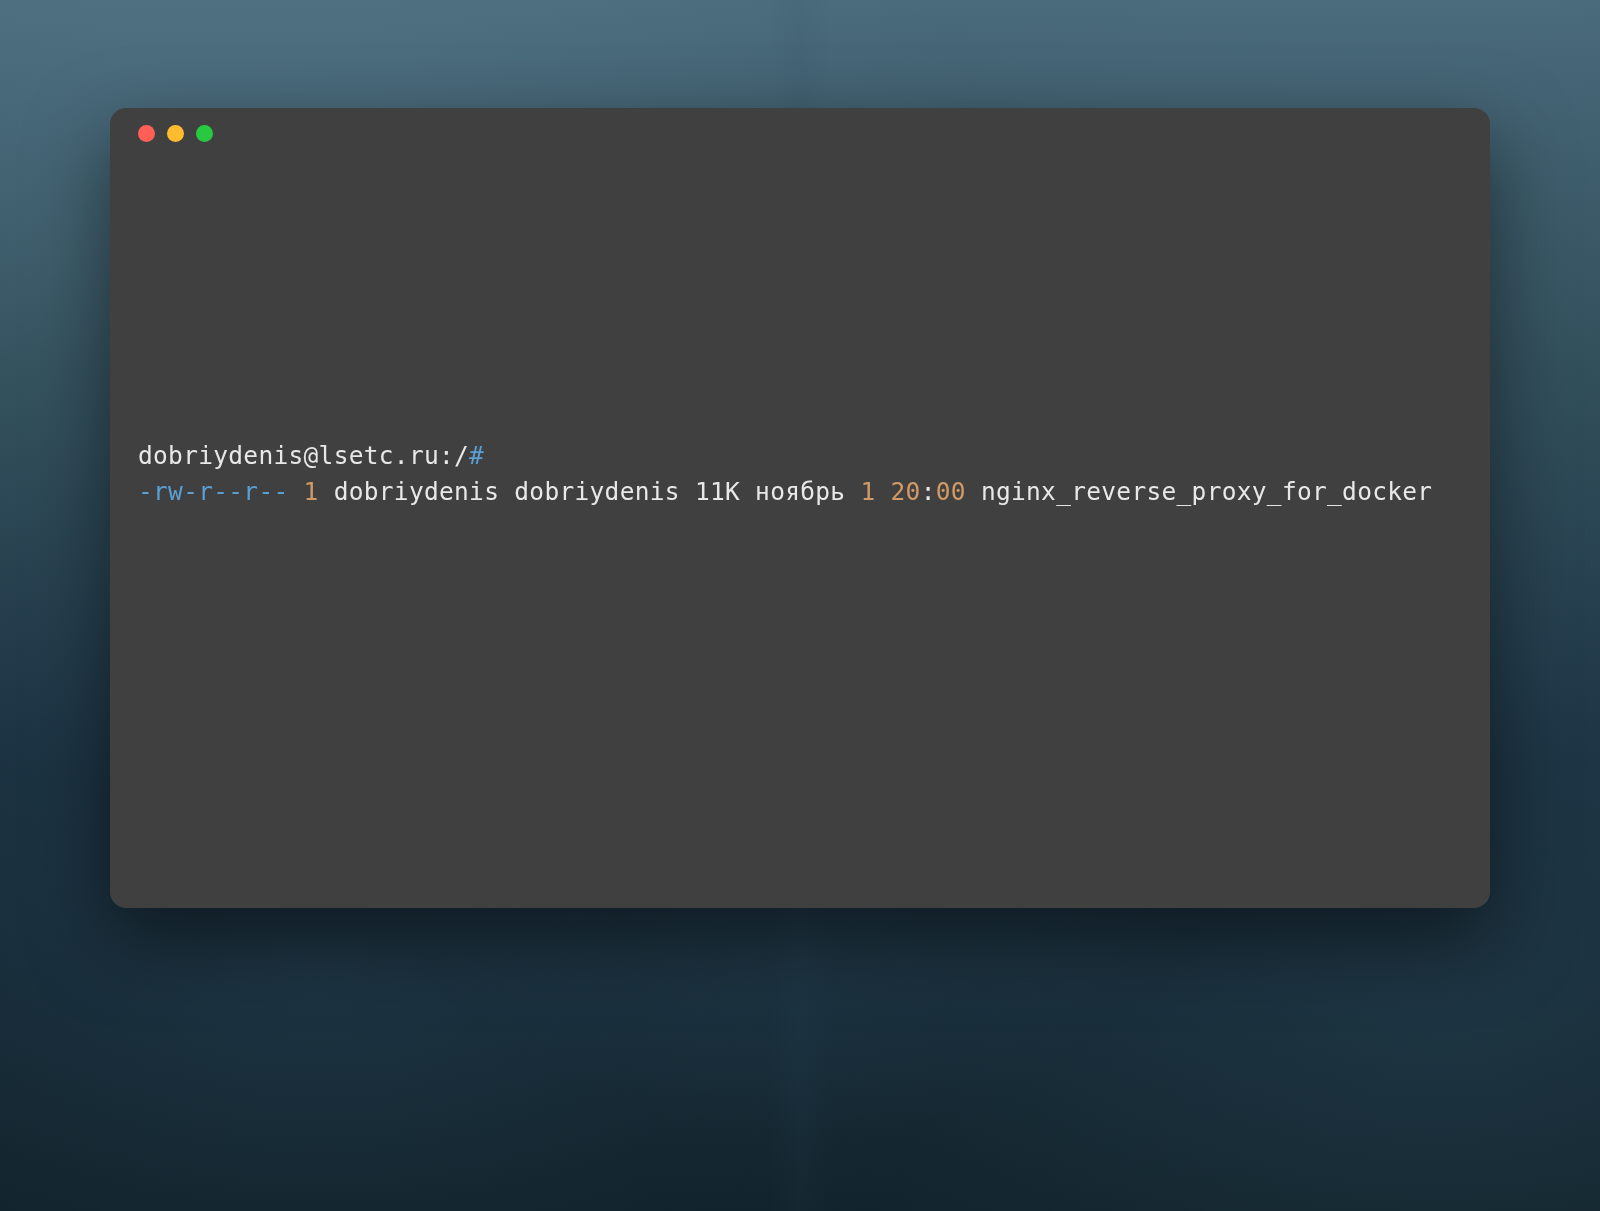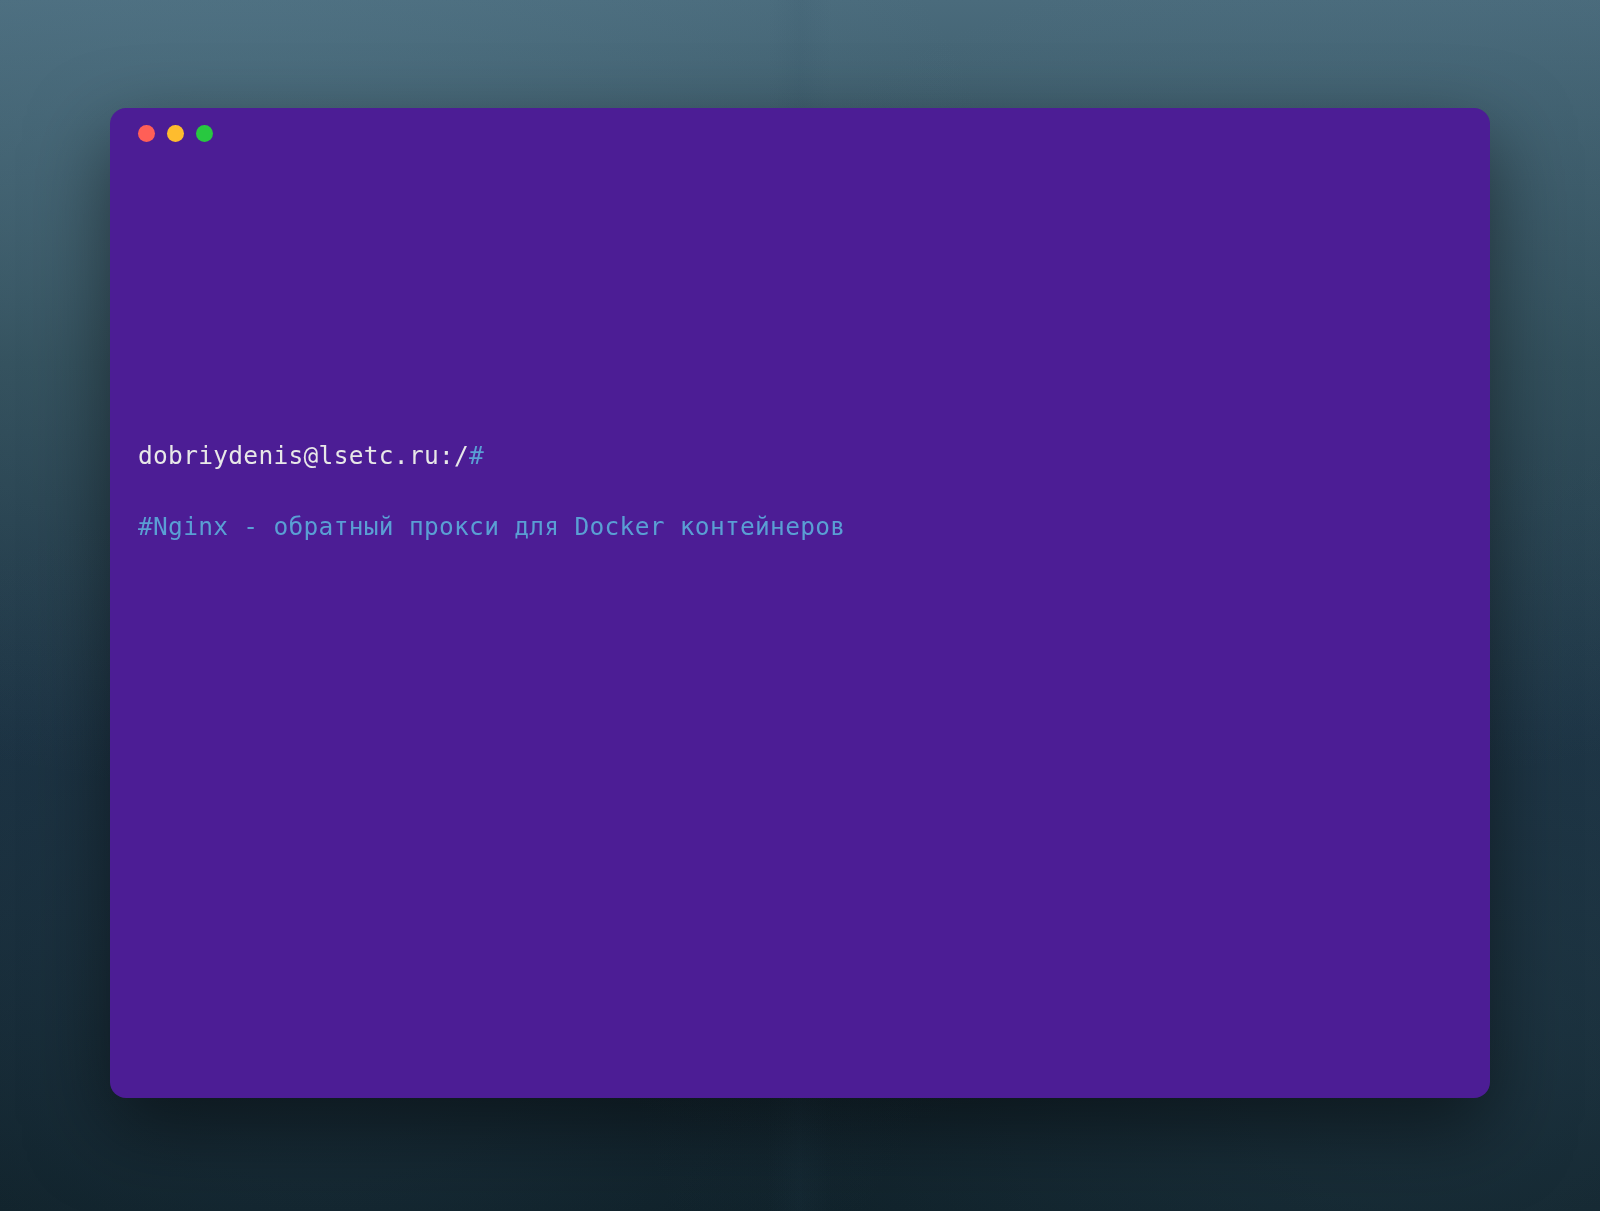--- a/index.html
+++ b/index.html
@@ -33,22 +33,22 @@
         radial-gradient(ellipse at 90% 85%, rgba(60,95,115,0.25) 0%, transparent 40%),
         linear-gradient(90deg, transparent 48%, rgba(40,70,90,0.1) 50%, transparent 52%);
       z-index: 0;
     }
     
     .terminal-window {
       position: absolute;
       top: 108px;
       left: 110px;
       width: 1380px;
-      height: 990px;
-      background: #4c1d95;
+      height: 800px;
+      background: #404040;
       border-radius: 16px;
       box-shadow: 0 30px 80px rgba(0,0,0,0.5);
       z-index: 1;
       overflow: hidden;
     }
     
     .title-bar {
       height: 50px;
       display: flex;
       align-items: center;
@@ -110,16 +110,16 @@
 
 <div class="terminal-window">
   <div class="title-bar">
     <div class="traffic-light red"></div>
     <div class="traffic-light yellow"></div>
     <div class="traffic-light green"></div>
   </div>
 
   <div class="terminal-content">
     <div class="line"><span class="prompt-white">dobriydenis@lsetc.ru:/</span><span class="prompt-blue">#</span></div>
+    <div class="line"><span class="blue-text">-rw-r--r--</span><span class="orange-num"> 1 </span><span class="white-text">dobriydenis dobriydenis 11K ноябрь </span><span class="orange-num">1 </span><span class="orange-num">20</span><span class="white-text">:</span><span class="orange-num">00 </span><span class="white-text">nginx_reverse_proxy_for_docker</span></div>
     <div class="empty-line"></div>
-    <div class="line"><span class="comment-blue">#Nginx - обратный прокси для Docker контейнеров</span></div>
   </div>
 </div>
 
 </body></html>

